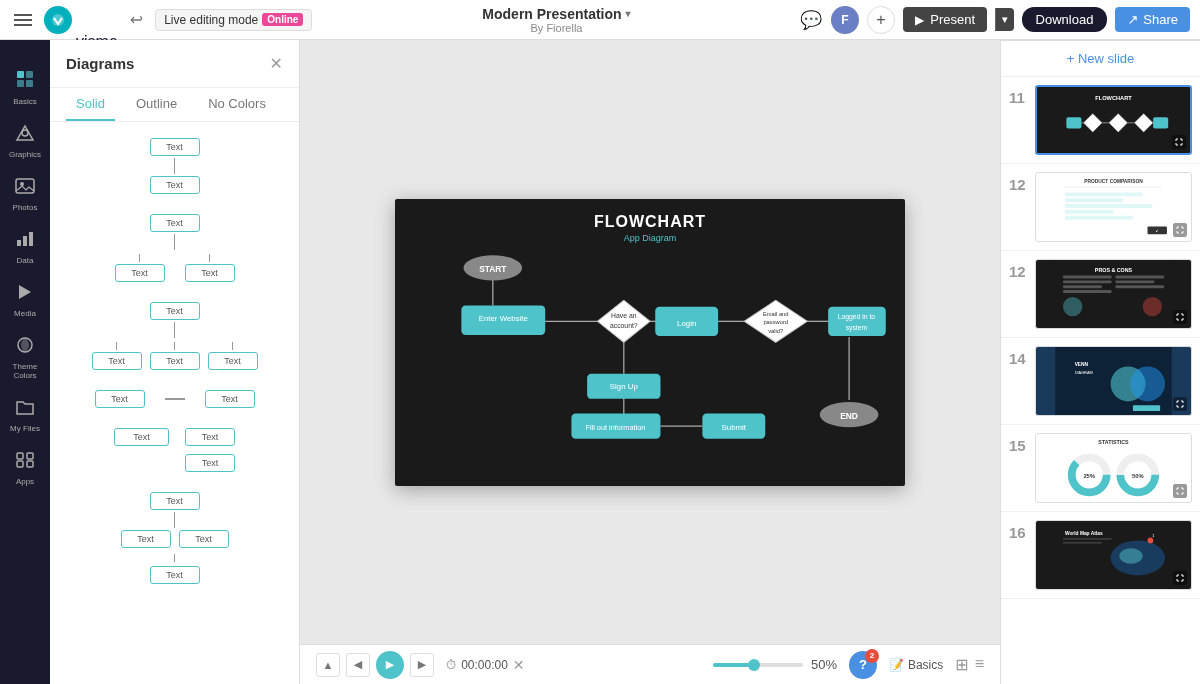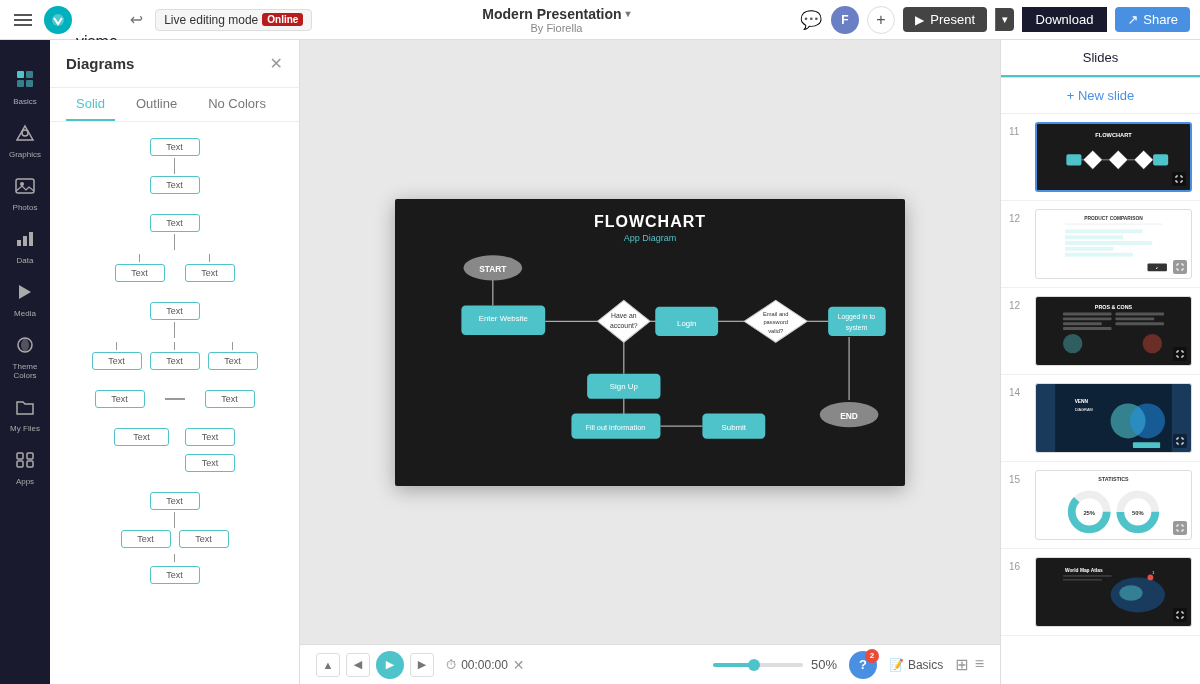--- a/index.html
+++ b/index.html
@@ -8,33 +8,33 @@
     
     .topbar { display: flex; align-items: center; background: #fff; height: 40px; padding: 0 10px; border-bottom: 1px solid #ddd; gap: 8px; flex-shrink: 0; }
     .topbar-left { display: flex; align-items: center; gap: 8px; }
     .hamburger-icon { display: flex; flex-direction: column; gap: 3px; cursor: pointer; padding: 4px; }
     .hamburger-icon span { display: block; width: 18px; height: 2px; background: #555; }
     .visme-logo { display: flex; align-items: center; gap: 4px; }
     .visme-logo-circle { width: 28px; height: 28px; background: #00b0bc; border-radius: 50%; display: flex; align-items: center; justify-content: center; }
     .visme-logo-text { font-size: 16px; font-weight: 400; color: #1a1a2e; margin-top: 45px; }
     .undo-icon { color: #777; font-size: 16px; cursor: pointer; padding: 4px; }
     .live-edit-badge { display: flex; align-items: center; gap: 4px; background: #f5f5f5; border: 1px solid #ddd; border-radius: 4px; padding: 3px 8px; font-size: 12px; color: #333; }
-    .online-badge { background: #b91c1c; color: white; border-radius: 3px; padding: 1px 5px; font-size: 10px; font-weight: 600; }
+    .online-badge { background: #ec4899; color: white; border-radius: 3px; padding: 1px 5px; font-size: 10px; font-weight: 600; }
     .topbar-center { flex: 1; display: flex; flex-direction: column; align-items: center; justify-content: center; }
     .presentation-title { font-size: 14px; font-weight: 600; color: #333; display: flex; align-items: center; gap: 4px; }
     .presentation-subtitle { font-size: 11px; color: #888; }
     .chevron-down { color: #777; font-size: 10px; }
     .topbar-right { display: flex; align-items: center; gap: 8px; }
     .comment-icon { color: #777; font-size: 18px; cursor: pointer; }
     .avatar { width: 28px; height: 28px; background: #6b7fc4; border-radius: 50%; display: flex; align-items: center; justify-content: center; color: white; font-size: 12px; font-weight: 600; cursor: pointer; }
     .add-icon { width: 28px; height: 28px; border: 1px solid #ddd; border-radius: 50%; display: flex; align-items: center; justify-content: center; color: #555; font-size: 16px; cursor: pointer; }
     .present-btn { display: flex; align-items: center; background: #444; color: white; border: none; border-radius: 4px; padding: 5px 12px; font-size: 13px; gap: 6px; cursor: pointer; }
     .present-btn .play-icon { font-size: 12px; }
     .present-dropdown { background: #444; color: white; border: none; border-left: 1px solid #666; padding: 5px 6px; cursor: pointer; border-radius: 0 4px 4px 0; font-size: 11px; }
-    .download-btn { background: #1a1a2e; color: white; border: none; border-radius: 0; padding: 5px 14px; font-size: 13px; cursor: pointer; }
+    .download-btn { background: #1a1a2e; color: white; border: none; border-radius: 12px; padding: 5px 14px; font-size: 13px; cursor: pointer; }
     .share-btn { display: flex; align-items: center; gap: 5px; background: #4a90e2; color: white; border: none; border-radius: 4px; padding: 5px 12px; font-size: 13px; cursor: pointer; }
 
     
     .main-layout { display: flex; flex: 1; overflow: hidden; }
 
     
     .sidebar-icons { width: 50px; background: #1a1a2e; display: flex; flex-direction: column; align-items: center; padding-top: 21px; gap: 2px; flex-shrink: 0; }
     .sidebar-icon-item { display: flex; flex-direction: column; align-items: center; padding: 8px 4px; cursor: pointer; color: #aaa; font-size: 9px; gap: 3px; width: 100%; border-radius: 4px; }
     .sidebar-icon-item .icon-shape { font-size: 18px; color: #aaa; }
     .sidebar-icon-item.active { color: #fff; }
@@ -86,21 +86,21 @@
     .grid-view-btn { color: #999; font-size: 16px; cursor: pointer; }
 
     
     .right-sidebar { width: 200px; background: #fff; border-left: 1px solid #ddd; flex-shrink: 0; display: flex; flex-direction: column; }
     .right-sidebar-tabs { display: flex; border-bottom: 1px solid #ddd; }
     .right-tab { flex: 1; padding: 10px 0; text-align: center; font-size: 13px; color: #777; cursor: pointer; border-bottom: 2px solid transparent; }
     .right-tab.active { color: #1a1a2e; border-bottom: 2px solid #4fc3ca; }
     .new-slide-btn { display: flex; align-items: center; justify-content: center; gap: 5px; padding: 10px; font-size: 13px; color: #4a90e2; cursor: pointer; border-bottom: 1px solid #eee; }
     .slides-list { flex: 1; overflow-y: auto; }
     .slide-item { display: flex; align-items: flex-start; padding: 8px 8px; gap: 8px; border-bottom: 1px solid #f0f0f0; }
-    .slide-number { font-size: 10px; color: #999; min-width: 18px; padding-top: 4px; }
+    .slide-number { font-size: 15px; color: #999; min-width: 18px; padding-top: 4px; font-weight: bold; }
     .slide-thumb { flex: 1; height: 70px; border-radius: 3px; overflow: hidden; border: 1px solid #ddd; position: relative; cursor: pointer; }
     .slide-thumb.active-slide { border: 2px solid #4a90e2; }
     .slide-thumb-11 { background: #1a1a1a; }
     .slide-thumb-12 { background: #fff; }
     .slide-thumb-13 { background: #1a1a1a; }
     .slide-thumb-14 { background: #1a3a5c; }
     .slide-thumb-15 { background: #fff; }
     .slide-thumb-16 { background: #1a1a1a; }
     .slide-icon-indicator { position: absolute; bottom: 4px; right: 4px; width: 14px; height: 14px; background: rgba(0,0,0,0.4); border-radius: 2px; display: flex; align-items: center; justify-content: center; }
     .slide-icon-indicator svg { width: 10px; height: 10px; }
@@ -417,21 +417,20 @@
       </div>
       <div style="display:flex;gap:6px;">
         <span class="grid-view-btn">⊞</span>
         <span class="grid-view-btn">≡</span>
       </div>
     </div>
   </div>
 
   <div class="right-sidebar">
     <div class="right-sidebar-tabs">
-      <div class="right-tab active">Slides</div>
     </div>
     <div class="new-slide-btn">+ New slide</div>
     <div class="slides-list">
 
       <div class="slide-item">
         <span class="slide-number">11</span>
         <div class="slide-thumb slide-thumb-11 active-slide">
           <svg width="100%" height="100%" viewBox="0 0 120 70">
             <rect width="120" height="70" fill="#1a1a1a"></rect>
             <text x="60" y="14" text-anchor="middle" fill="white" font-size="6" font-weight="800">FLOWCHART</text>

